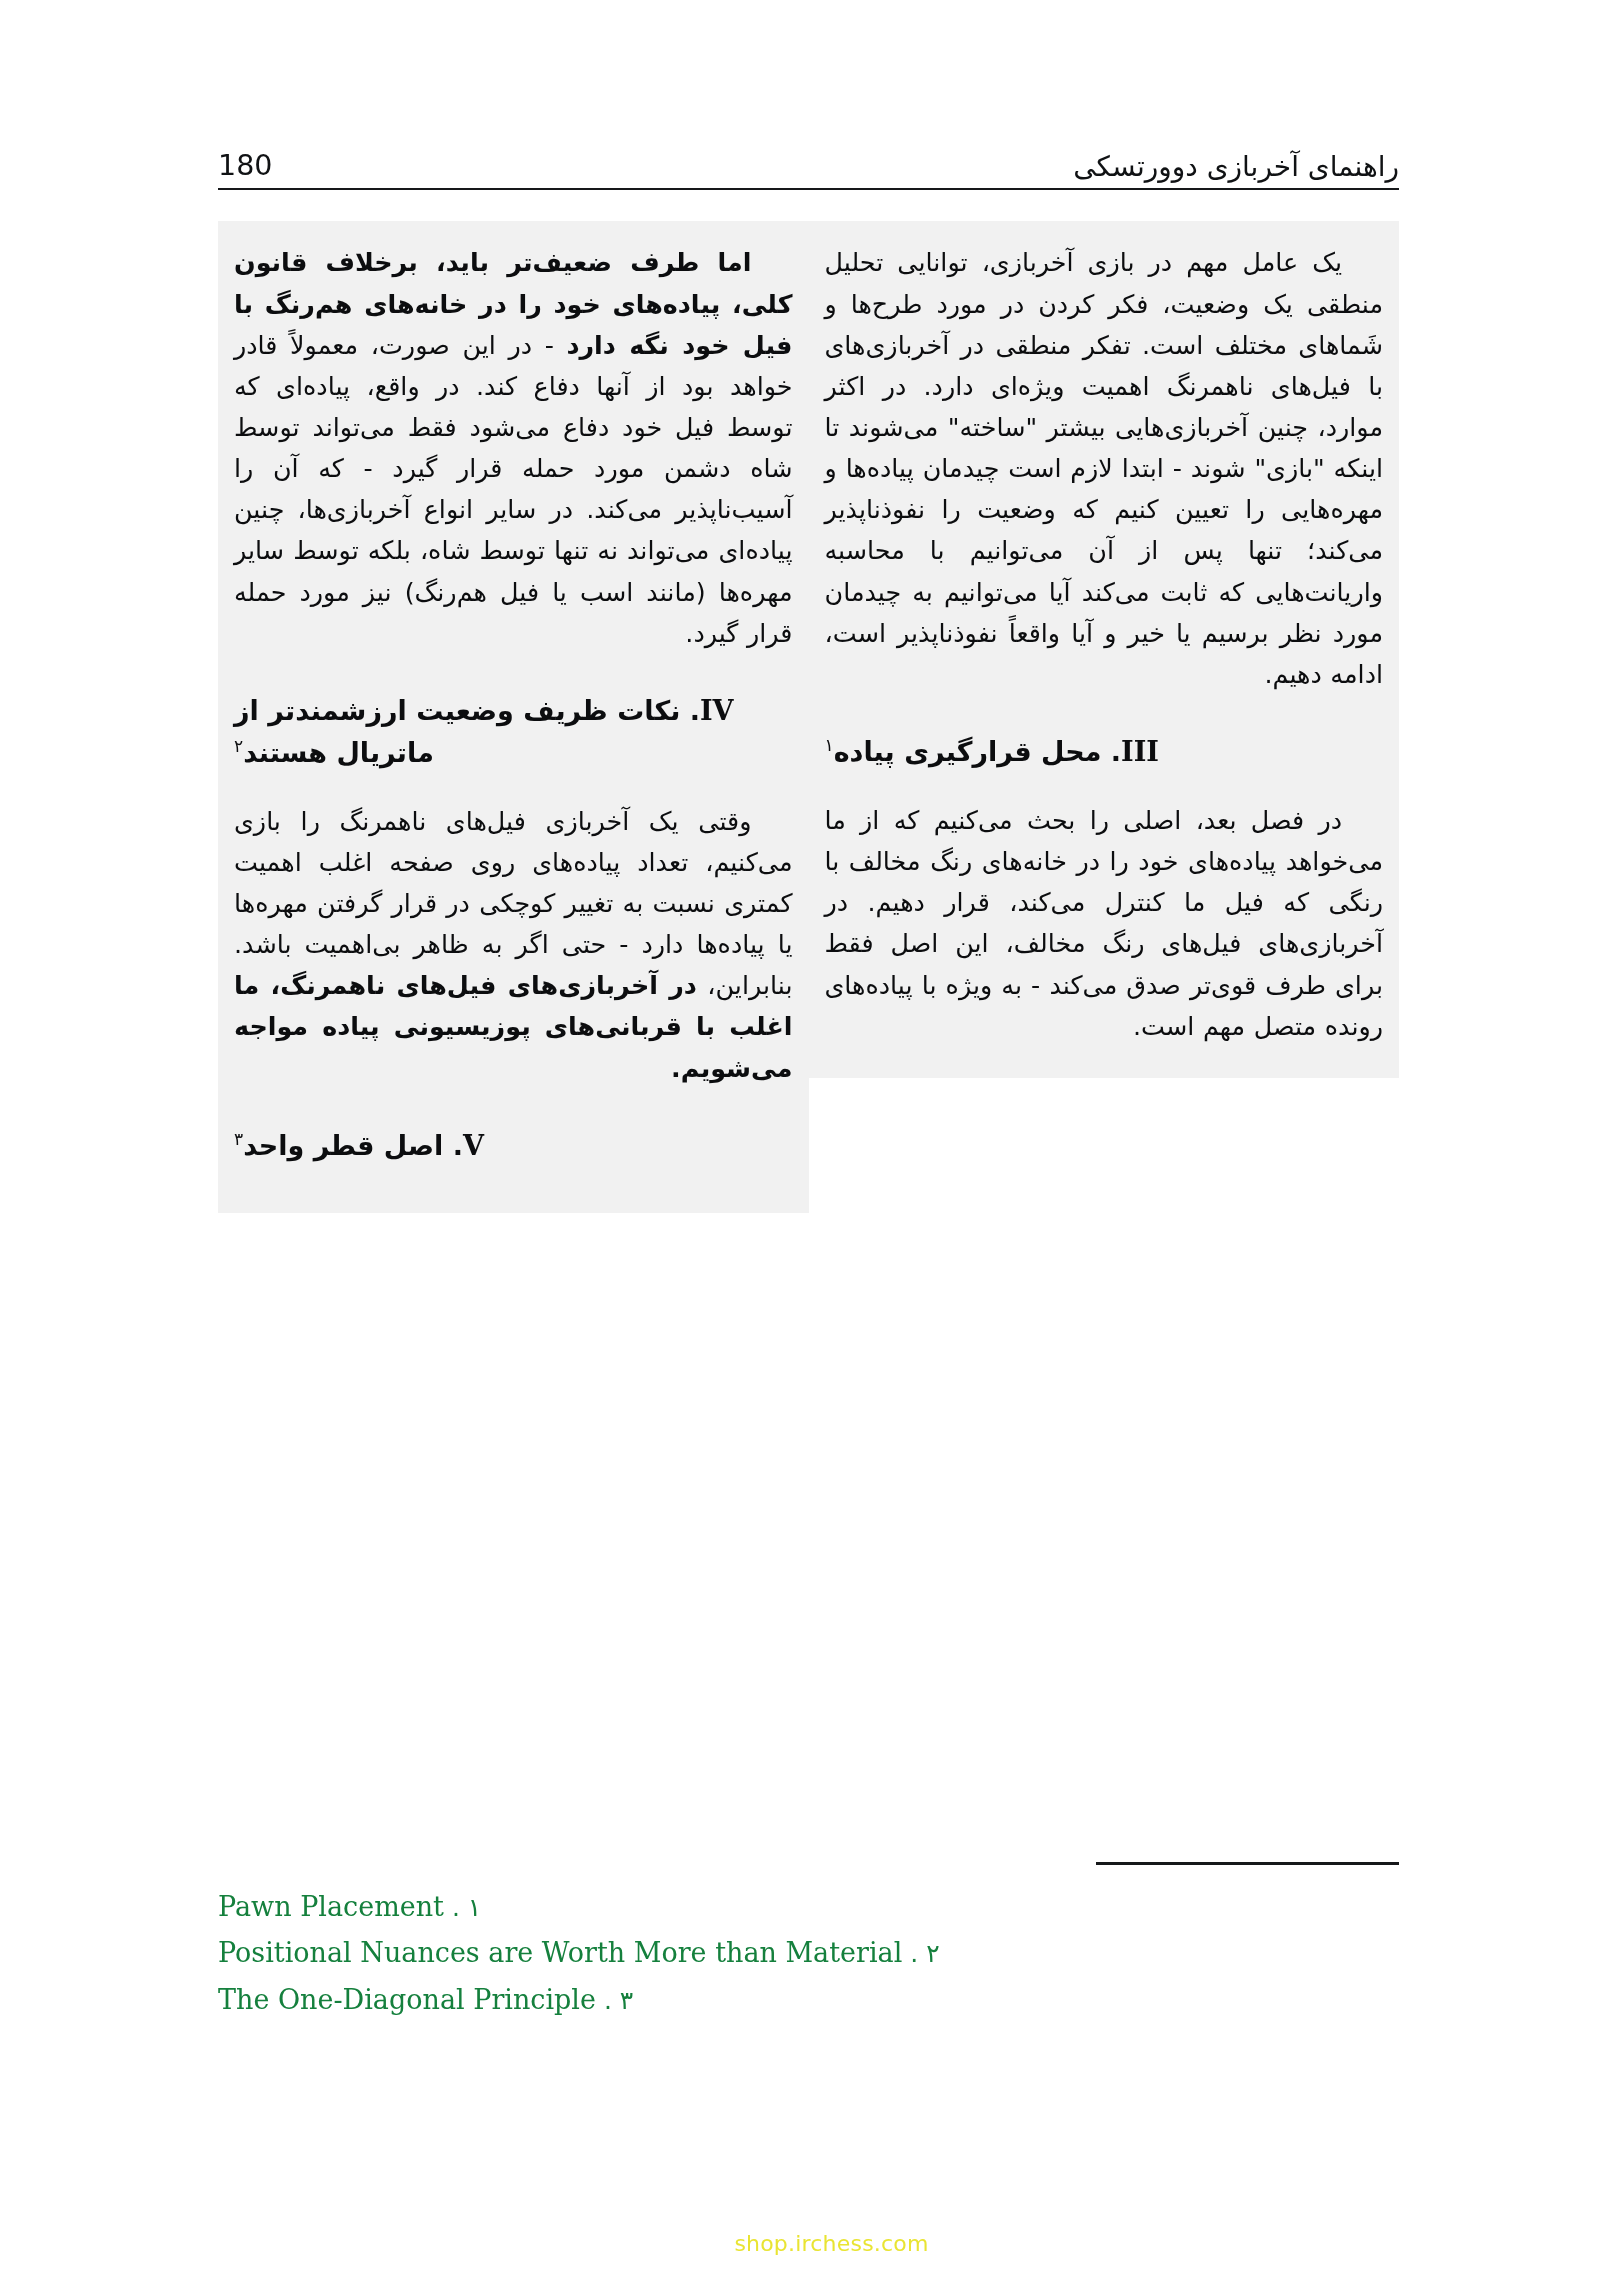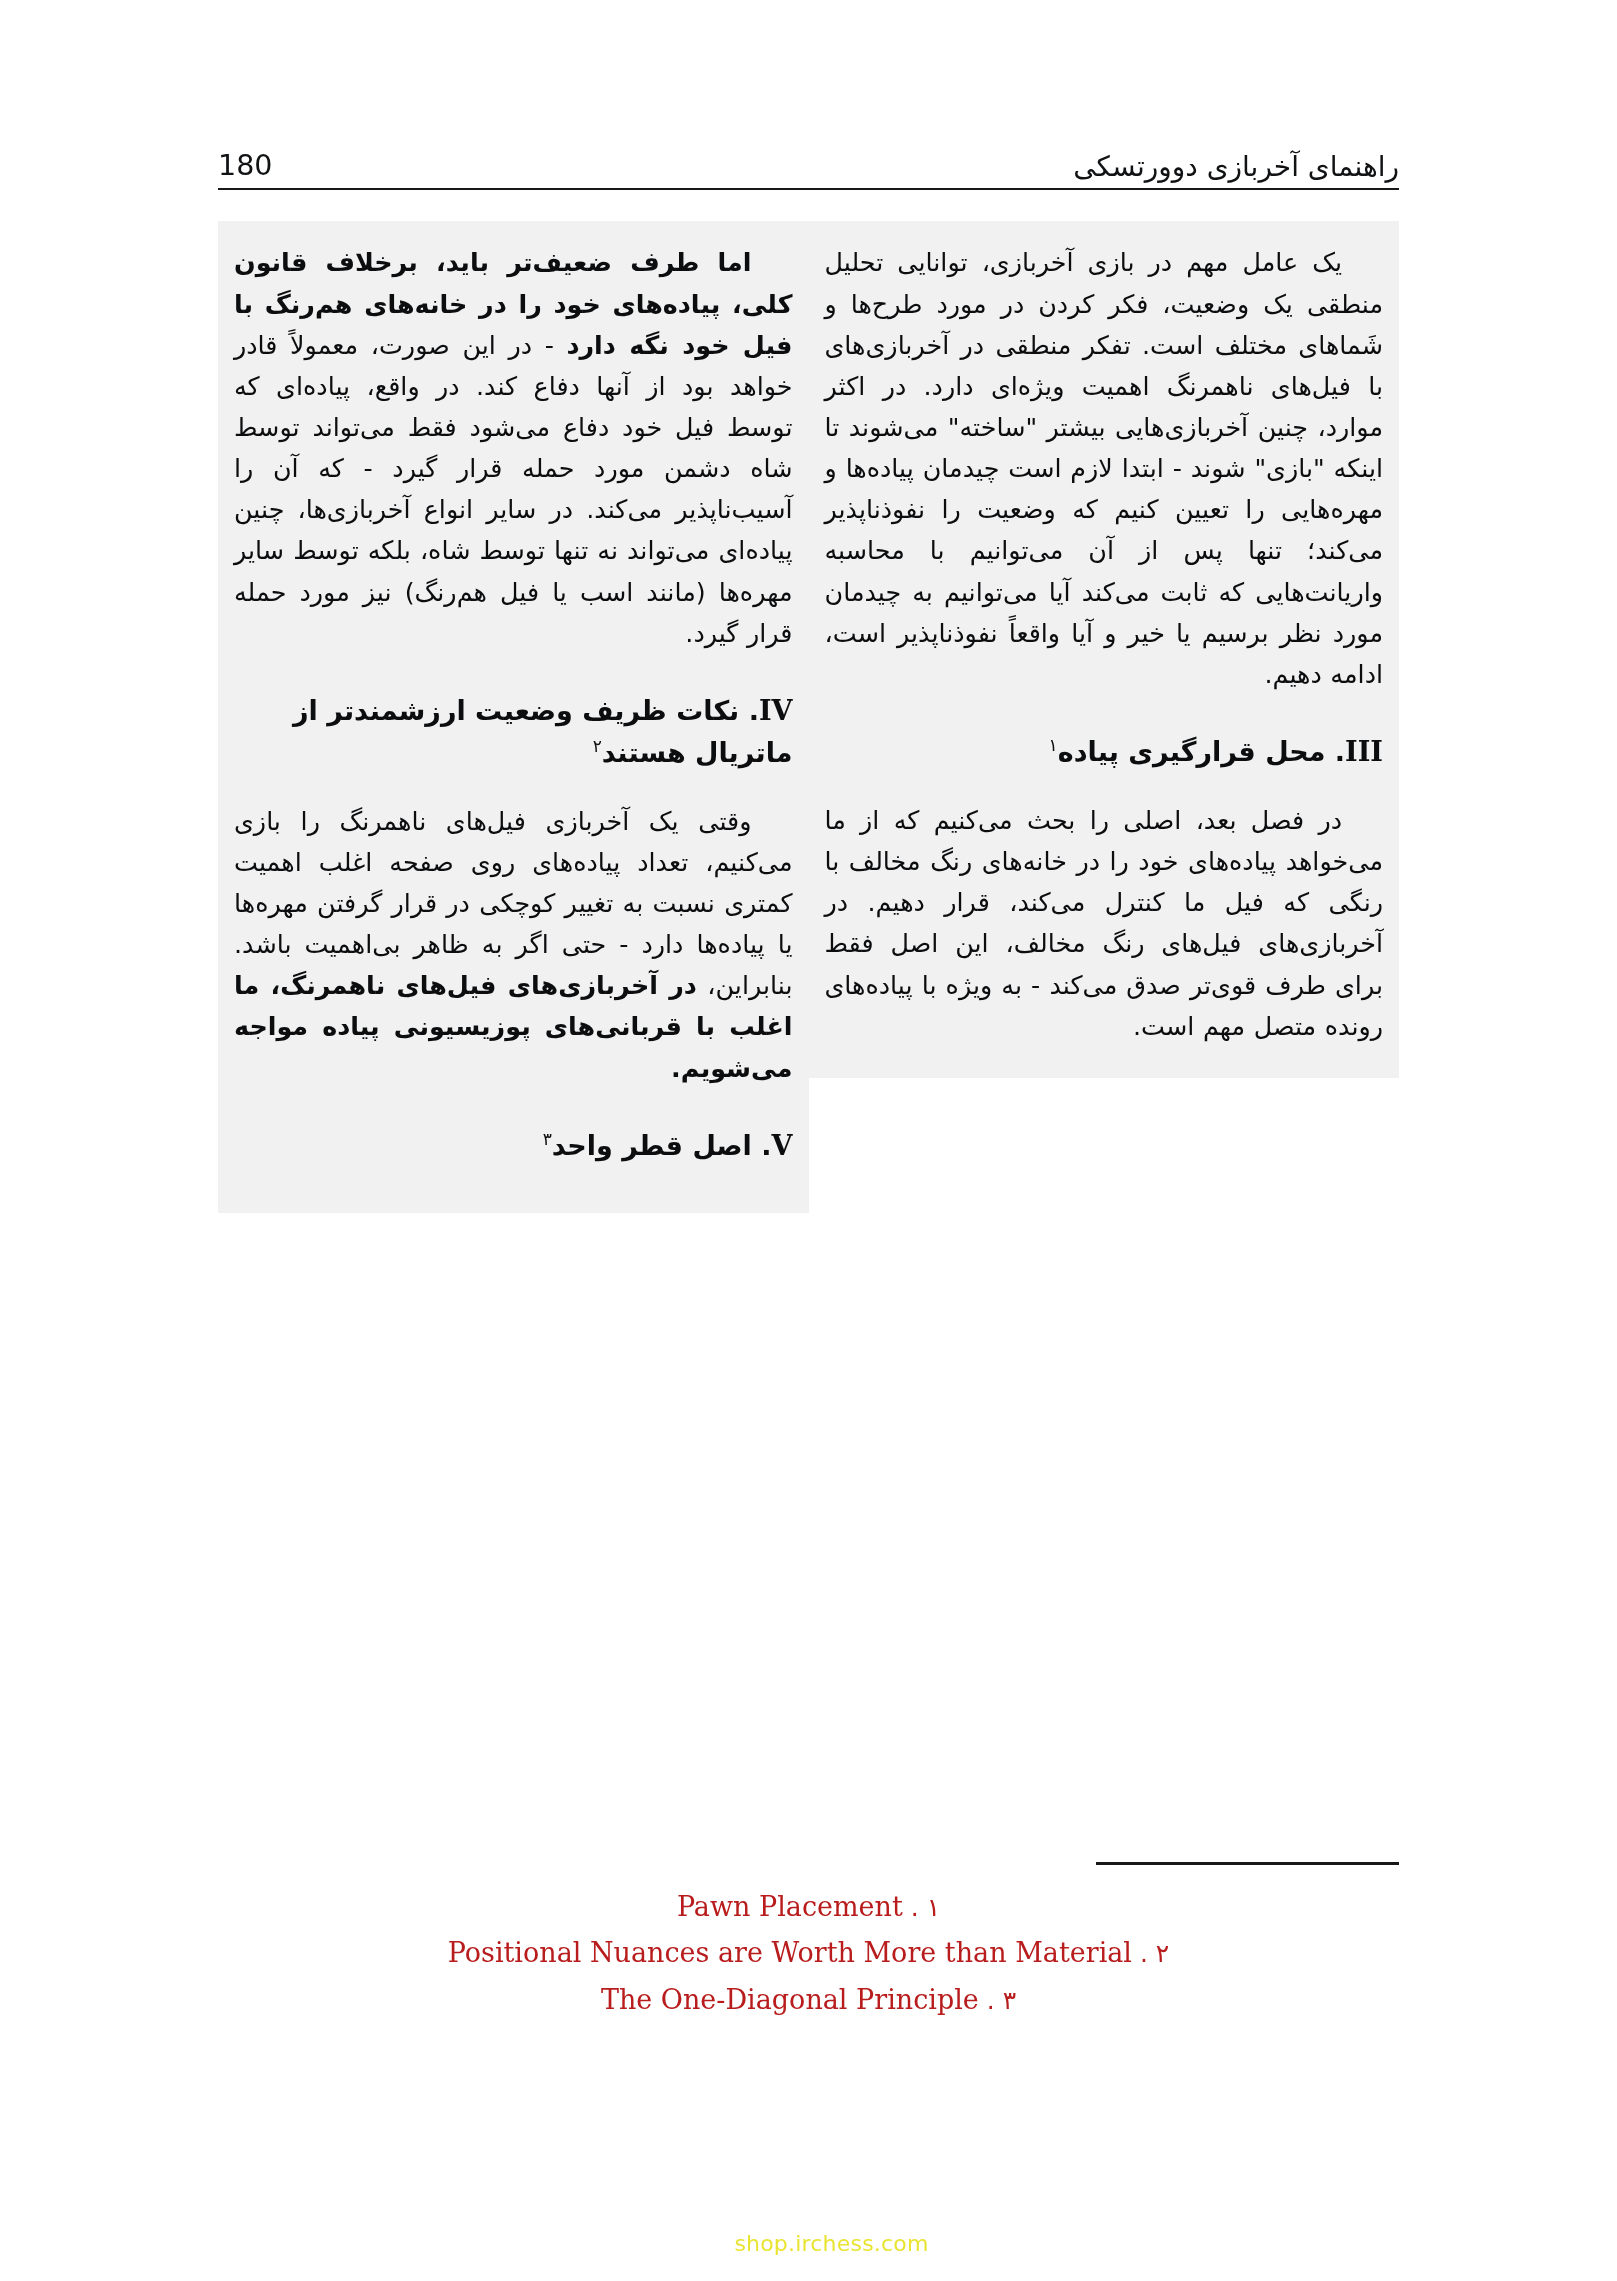--- a/index.html
+++ b/index.html
@@ -80,21 +80,21 @@
   }
   p.para:last-child { margin-bottom: 8px; }
   p.para b, p.para strong { font-weight: 700; }
 
   h2.section {
     margin: 36px 0 27px 0;
     font-size: 27px;
     font-weight: 700;
     line-height: 1.55;
     color: #0c0d0f;
-    text-align: right;
+    text-align: left;
   }
   h2.section .roman {
     font-family: "DejaVu Serif", "Liberation Serif", serif;
     font-weight: 700;
   }
   h2.section .fn {
     font-size: 17px;
     vertical-align: super;
     font-weight: 400;
   }
@@ -112,24 +112,24 @@
   .footnotes .rule {
     width: 303px;
     height: 2.7px;
     background: #16181a;
     margin: 0 0 21.4px auto;
   }
   .footnotes .fn-line {
     font-family: "DejaVu Serif", "Liberation Serif", serif;
     font-size: 27px;
     line-height: 1.52;
-    color: #b91c1c;
+    color: #15803d;
     margin: 0 0 5.3px 0;
     direction: rtl;
-    text-align: center;
+    text-align: left;
     white-space: nowrap;
   }
   .footnotes .fn-num {
     font-family: "DejaVu Sans", "Liberation Sans", sans-serif;
     font-size: 25px;
   }
   .footnotes .fn-text {
     font-family: "DejaVu Serif", "Liberation Serif", serif;
     direction: ltr;
     unicode-bidi: embed;

